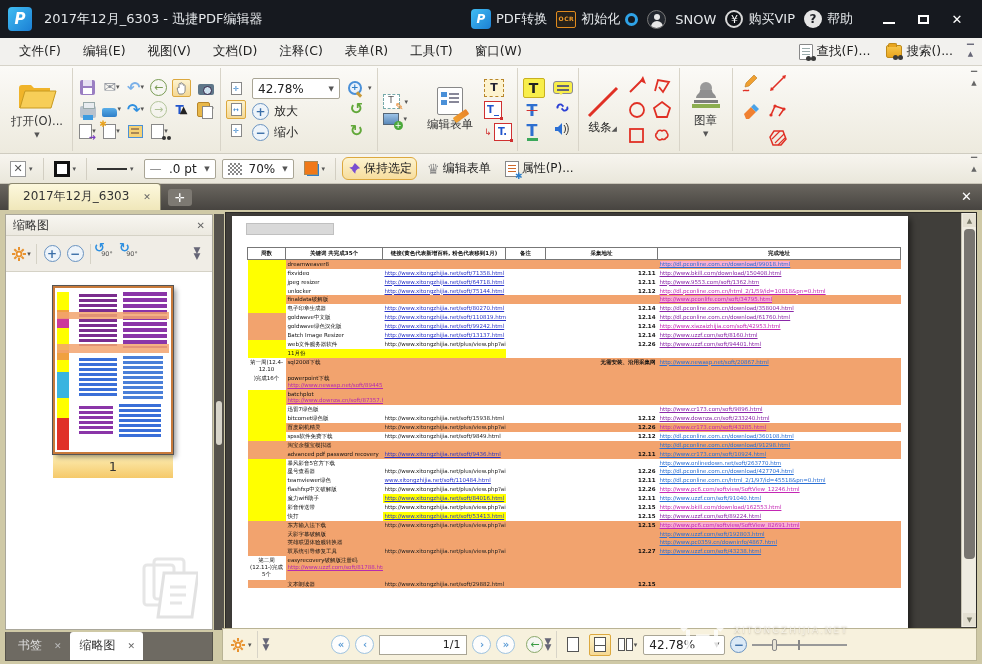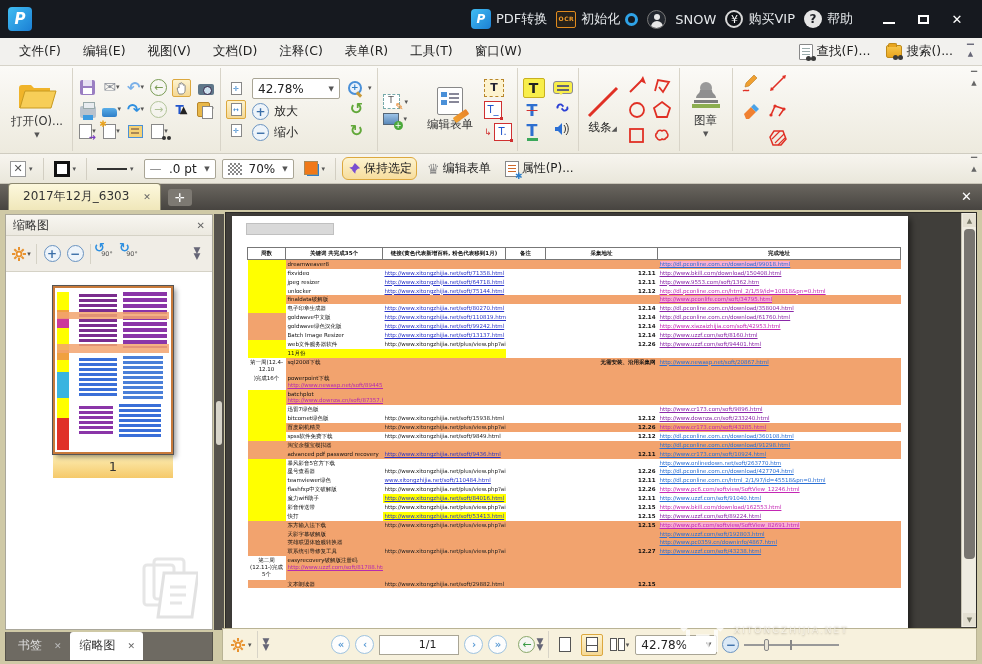--- a/index.html
+++ b/index.html
@@ -88,21 +88,21 @@
 .rot{font-size:16px;font-weight:bold;color:#62a83a;line-height:1}
 .editcontent{width:17px;height:15px;border:1px dashed #7aa;background:#fff;position:relative;font-size:9px;color:#555;text-align:center}
 .editcontent::after{content:"✎";position:absolute;right:-5px;bottom:-4px;color:#e8862a;font-size:10px}
 .addimg{width:16px;height:12px;background:linear-gradient(#9cc3e8,#5a88b8);border:1px solid #567;position:relative}
 .addimg::after{content:"+";position:absolute;right:-5px;bottom:-6px;width:9px;height:9px;border-radius:50%;background:#4aa83a;color:#fff;font-size:8px;line-height:9px;text-align:center}
 .formdoc{width:26px;height:28px;background:#fff;border:1px solid #888;border-radius:2px;position:relative}
 .formdoc::before{content:"";position:absolute;left:3px;top:4px;width:6px;height:5px;background:#4a90d8;box-shadow:0 8px 0 #4a90d8;outline:none}
 .formdoc::after{content:"";position:absolute;left:11px;top:5px;width:10px;height:2px;background:#889;box-shadow:0 4px 0 #889,0 8px 0 #889}
 .formpencil{position:absolute;right:-7px;bottom:-5px;width:16px;height:6px;background:linear-gradient(90deg,#f2a02e,#e8832a);transform:rotate(-35deg);border-radius:1px}
 .tfield{width:20px;height:18px;border:1px dashed #b8862a;background:#fdf3cf;color:#223;font-size:11px;font-weight:bold;display:flex;align-items:center;justify-content:center}
-.tred{width:18px;height:18px;border:1px solid #d03030;background:#fff;color:#2255cc;font-size:10px;font-weight:normal;display:flex;align-items:center;justify-content:center;position:relative}
+.tred{width:18px;height:18px;border:1px solid #d03030;background:#fff;color:#2255cc;font-size:10px;font-weight:bold;display:flex;align-items:center;justify-content:center;position:relative}
 .tred .nub{position:absolute;width:3px;height:3px;background:#d03030;right:-2px;bottom:-2px}
 .redarr{color:#d03030;font-size:9px;margin-right:-3px}
 .t-hl{width:22px;height:20px;background:#f8ee4a;border:1.5px solid #c8b020;border-radius:2px;color:#222;font-weight:bold;font-size:14px;display:flex;align-items:center;justify-content:center}
 .t-strike{color:#2e6fd0;font-weight:bold;font-size:16px;text-decoration:line-through;-webkit-text-decoration-color:#d03030;text-decoration-color:#d03030}
 .t-und{color:#2e6fd0;font-weight:bold;font-size:16px;border-bottom:3px solid #3aa85a;line-height:.9}
 .bubble{width:20px;height:13px;background:#f8ee4a;border:1px solid #889;border-radius:3px;position:relative}
 .bubble::before{content:"";position:absolute;left:4px;bottom:-5px;border:3px solid transparent;border-top-color:#f8ee4a}
 .bubble::after{content:"";position:absolute;left:3px;top:3px;width:12px;height:1.5px;background:#667;box-shadow:0 4px 0 #667}
 .shape-grid{display:grid;grid-template-columns:24px 24px;grid-auto-rows:24px;gap:1px;align-content:center}
 .shape{display:flex;align-items:center;justify-content:center}
@@ -173,21 +173,21 @@
 .pln{color:#222}
 .u-p{color:#8a27a8;text-decoration:underline}
 .u-b{color:#2a6fd4;text-decoration:underline}
 .u-m{color:#c426b4;text-decoration:underline}
 .dhl{background:#f9aed0}
 .kw2{color:#b52bb0;text-decoration:underline}
 .c-src{text-align:right;font-weight:bold;overflow:visible !important}
 
 .bottombar{position:absolute;left:222px;right:5px;bottom:3px;height:33px;background:#f7f1dd;border:1px solid #b9b394;display:flex;align-items:center;gap:5px;padding:0 7px;font-size:11px}
 .nbtn{width:19px;height:19px;border:1.5px solid #9ec3e0;border-radius:50%;color:#5b9bd5;background:#fdfdfd;display:flex;align-items:center;justify-content:center;font-size:10px;font-weight:bold}
-.pagebox{width:80px;height:20px;border:1px solid #a9a595;background:#fff;display:flex;align-items:center;justify-content:flex-end;padding:0 22px;font-size:11px}
+.pagebox{width:88px;height:20px;border:1px solid #a9a595;background:#fff;display:flex;align-items:center;justify-content:flex-end;padding:0 6px;font-size:11px}
 .laybtn{width:22px;height:22px;display:flex;align-items:center;justify-content:center;border:1px solid transparent;border-radius:2px}
 .laybtn.sel{background:linear-gradient(#fdf3cf,#f5d894);border-color:#dca83e}
 .ldoc{width:12px;height:15px;background:#fff;border:1px solid #555;position:relative}
 .ldoc.cont::after{content:"";position:absolute;left:-1px;top:7px;width:12px;height:1px;background:#555}
 .ldoc2{width:7px;height:13px;background:#fff;border:1px solid #555;margin-left:1px}
 .slider{position:relative;width:95px;height:18px}
 .slider .track{position:absolute;left:0;right:0;top:8px;height:2px;background:#999}
 .slider .mid{position:absolute;left:46px;top:4px;width:2px;height:10px;background:#888}
 .slider .knob{position:absolute;left:20px;top:3px;width:5px;height:12px;background:#e8e4d6;border:1px solid #888;border-radius:2px}
 .gear-svg{width:16px;height:16px}
@@ -195,20 +195,21 @@
 .watermark{position:absolute;right:-14px;bottom:-4px;width:320px;height:76px;pointer-events:none;opacity:.8;display:flex;align-items:center;gap:6px;color:#fff}
 .wm-text{font-size:34px;font-weight:bold;letter-spacing:2px;text-shadow:0 1px 3px rgba(90,80,60,.55);white-space:nowrap}
 .wm-sub{font-size:9px;letter-spacing:2px;color:#f5f2ea;text-shadow:0 1px 2px rgba(90,80,60,.5)}
 .sep-v{width:1px;align-self:stretch;background:#d8d4c8;margin:2px 0}
 </style>
 </head>
 <body>
 
 <div class="titlebar">
   <div class="app-logo">P</div>
+  <div class="tb-title">2017年12月_6303  -  迅捷PDF编辑器</div>
   <div class="tb-right">
     <div class="tb-item">
       <div class="app-logo sm">P</div>
       <span>PDF转换</span>
     </div>
     <div class="tb-item">
       <div class="ocr-ico">
           <i>OCR</i>
         </div>
       <span>初始化</span>

